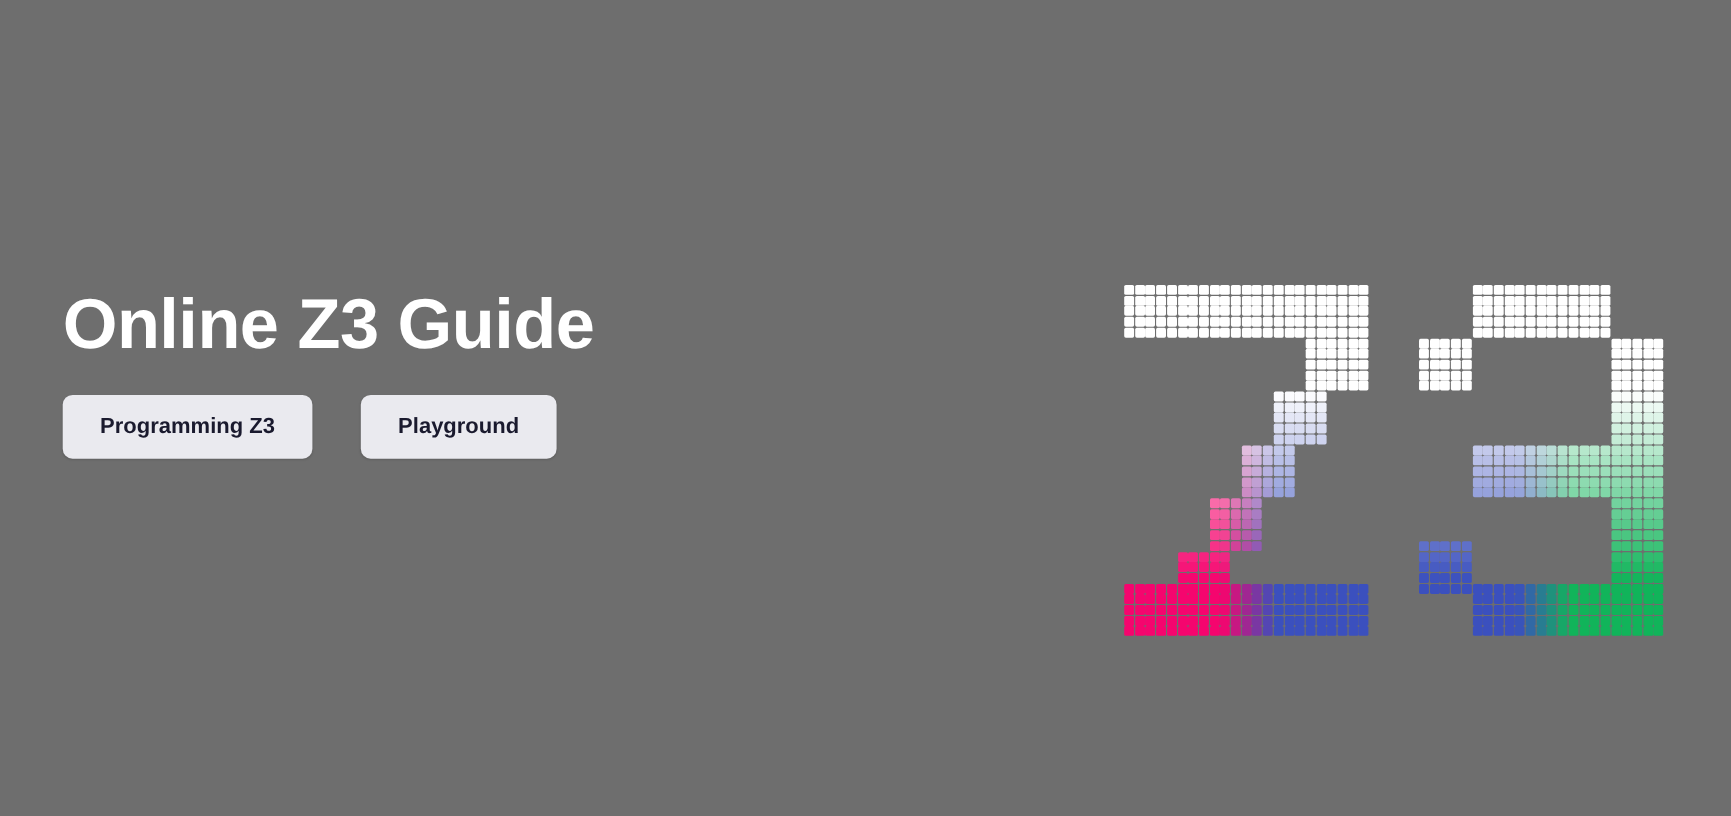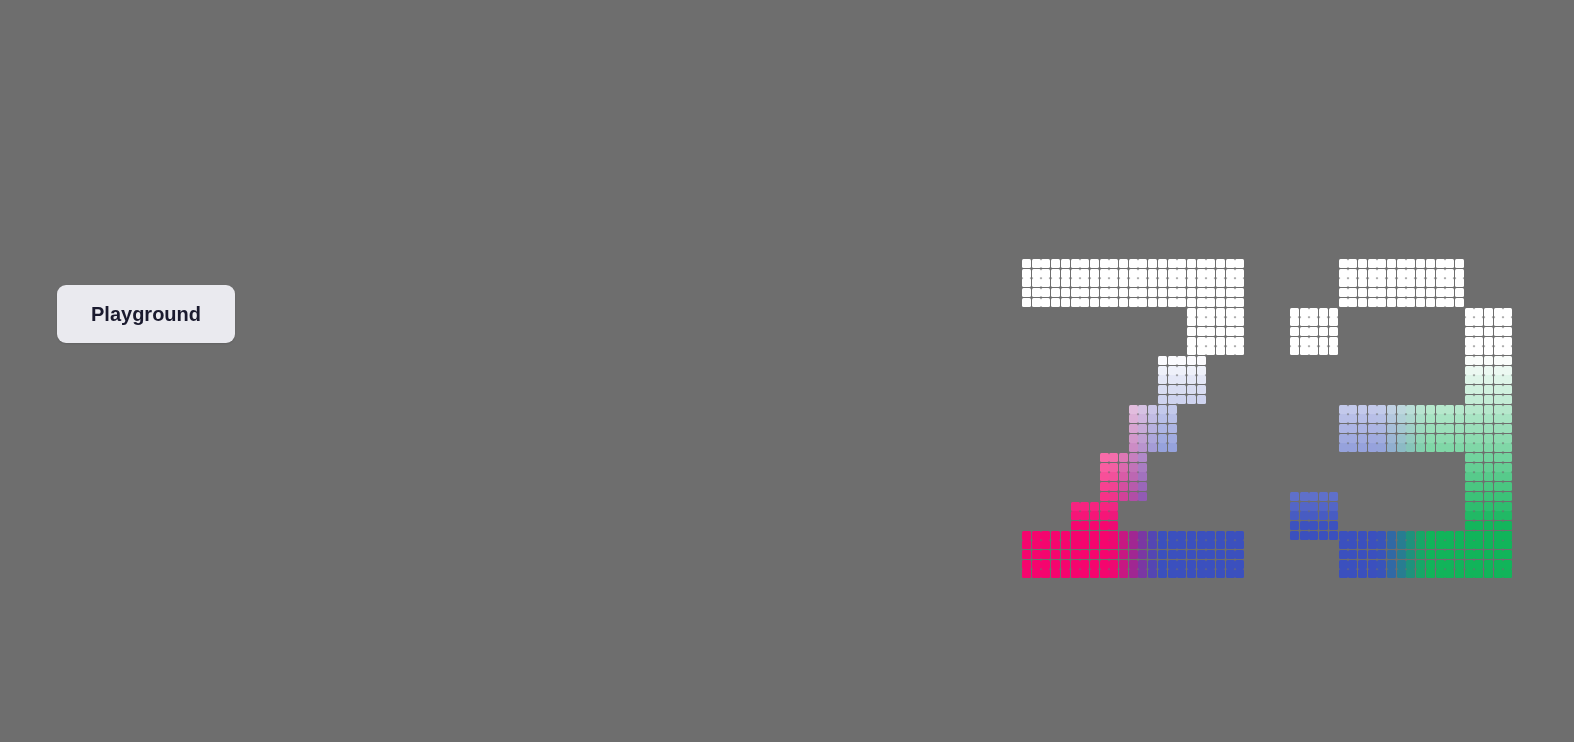--- a/index.html
+++ b/index.html
@@ -77,22 +77,24 @@
     height: 9.1px;
     border-radius: 1.5px;
   }
 </style>
 </head>
 <body>
 
 <div id="hero">
 
   <div id="hero-text">
+    <h1 id="page-title">Online Z3 Guide</h1>
 
     <div id="nav-buttons">
+      <button class="nav-button">Programming Z3</button>
       <button class="nav-button">Playground</button>
     </div>
   </div>
 
   <div id="pixel-logo">
     <div class="glyph" id="glyph-z">
         <div class="px" style="left: 0px; top: 0px; background: rgb(255, 255, 255);"></div>
         <div class="px" style="left: 9.7px; top: 0px; background: rgb(255, 255, 255);"></div>
         <div class="px" style="left: 19.4px; top: 0px; background: rgb(255, 255, 255);"></div>
         <div class="px" style="left: 29.1px; top: 0px; background: rgb(255, 255, 255);"></div>

